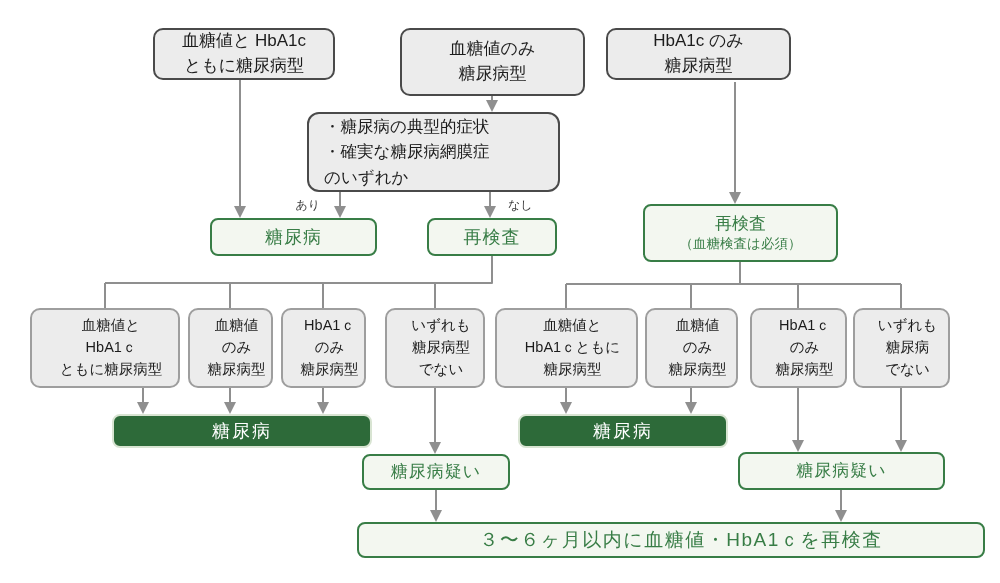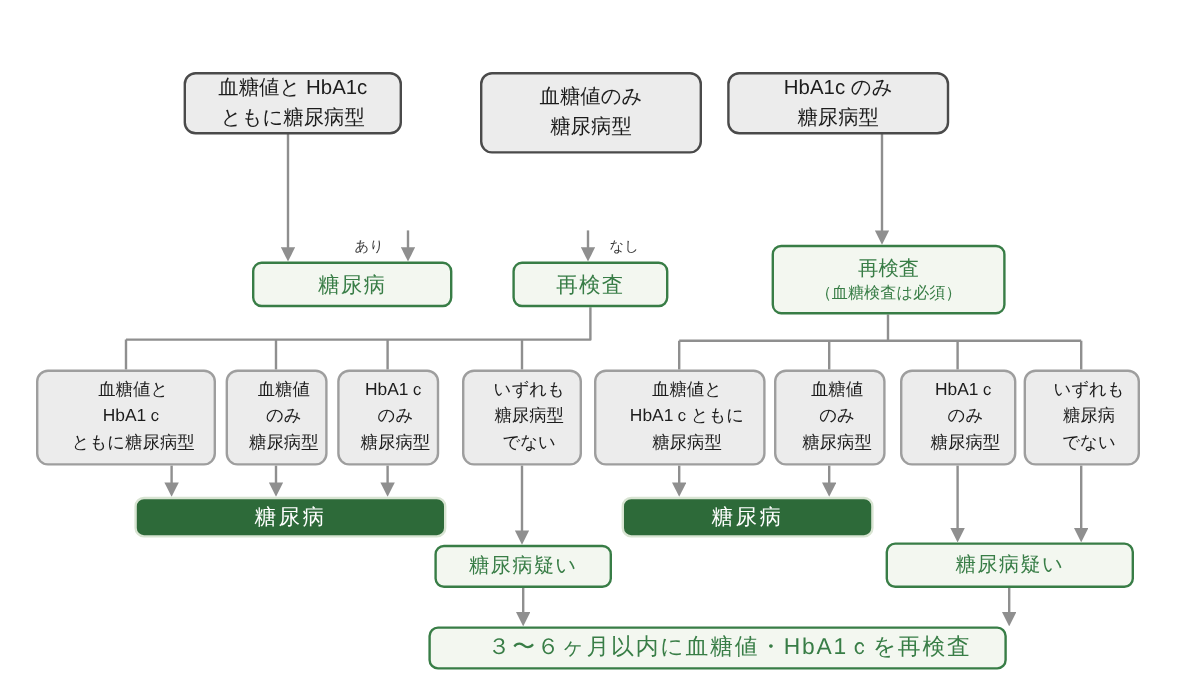--- a/index.html
+++ b/index.html
@@ -10,21 +10,21 @@
   }
   .connectors { position:absolute; left:0; top:0; width:1000px; height:583px; }
   .connectors line, .connectors path.wire {
     stroke:var(--connector-gray,#8f8f8f); stroke-width:2; fill:none; stroke-linejoin:round;
   }
   .box {
     position:absolute; box-sizing:border-box; display:flex;
     align-items:center; justify-content:center; text-align:center;
     white-space:pre-line; border-radius:10px; line-height:1.45;
   }
-  .gray-dark  { background:var(--box-gray-fill,#ececec); border:2px solid var(--box-gray-border-dark,#4a4a4a); font-size:17px;margin-top:32px; }
+  .gray-dark  { background:var(--box-gray-fill,#ececec); border:2px solid var(--box-gray-border-dark,#4a4a4a); font-size:17px; }
   .gray-light { background:var(--box-gray-fill,#ececec); border:2px solid var(--box-gray-border-light,#9e9e9e); font-size:14.5px; line-height:1.5;padding-left:12px; }
   .symptoms   { text-align:left; justify-content:flex-start; padding-left:15px; font-size:16.5px; line-height:1.55; border-radius:12px; }
   .green-pill {
     background:var(--green-light-fill,#f3f7f0); border:2px solid var(--green,#387d46);
     color:var(--green,#387d46); font-size:18px; letter-spacing:1px; border-radius:8px;
   }
   .green-pill.stack { flex-direction:column; line-height:1.3; letter-spacing:0; }
   .green-pill .sub { font-size:13.5px; }
   .green-pill .ttl { font-size:17px; }
   .dm {
@@ -71,20 +71,23 @@
     <line x1="841" y1="490" x2="841" y2="511" marker-end="url(#ah)"></line>
   </svg>
 
   <div class="box gray-dark" style="left:153px; top:28px; width:182px; height:52px;">血糖値と HbA1c
 ともに糖尿病型</div>
   <div class="box gray-dark" style="left:400px; top:28px; width:185px; height:68px;">血糖値のみ
 糖尿病型</div>
   <div class="box gray-dark" style="left:606px; top:28px; width:185px; height:52px;">HbA1c のみ
 糖尿病型</div>
 
+  <div class="box gray-dark symptoms" style="left:307px; top:112px; width:253px; height:80px;">・糖尿病の典型的症状
+・確実な糖尿病網膜症
+のいずれか</div>
 
   <div class="lbl" style="left:268px; top:197px; width:52px; text-align:right;">あり</div>
   <div class="lbl" style="left:508px; top:197px; width:52px; text-align:left;">なし</div>
 
   <div class="box green-pill" style="left:210px; top:218px; width:167px; height:38px;">糖尿病</div>
   <div class="box green-pill" style="left:427px; top:218px; width:130px; height:38px;">再検査</div>
   <div class="box green-pill stack" style="left:643px; top:204px; width:195px; height:58px;">
     <span class="ttl">再検査</span>
     <span class="sub">（血糖検査は必須）</span>
   </div>
@@ -113,15 +116,15 @@
 糖尿病型</div>
   <div class="box gray-light" style="left:853px; top:308px; width:97px; height:80px;">いずれも
 糖尿病
 でない</div>
 
   <div class="box dm" style="left:112px; top:414px; width:260px; height:34px;">糖尿病</div>
   <div class="box dm" style="left:518px; top:414px; width:210px; height:34px;">糖尿病</div>
   <div class="box green-pill suspect" style="left:362px; top:454px; width:148px; height:36px;">糖尿病疑い</div>
   <div class="box green-pill suspect" style="left:738px; top:452px; width:207px; height:38px;">糖尿病疑い</div>
 
-  <div class="box green-pill final" style="left:357px; top:522px; width:482px; height:36px;padding-left:20px;">３〜６ヶ月以内に血糖値・HbA1ｃを再検査</div>
+  <div class="box green-pill final" style="left:357px; top:522px; width:628px; height:36px;padding-left:20px;">３〜６ヶ月以内に血糖値・HbA1ｃを再検査</div>
 
 </div>
 
 </body></html>

